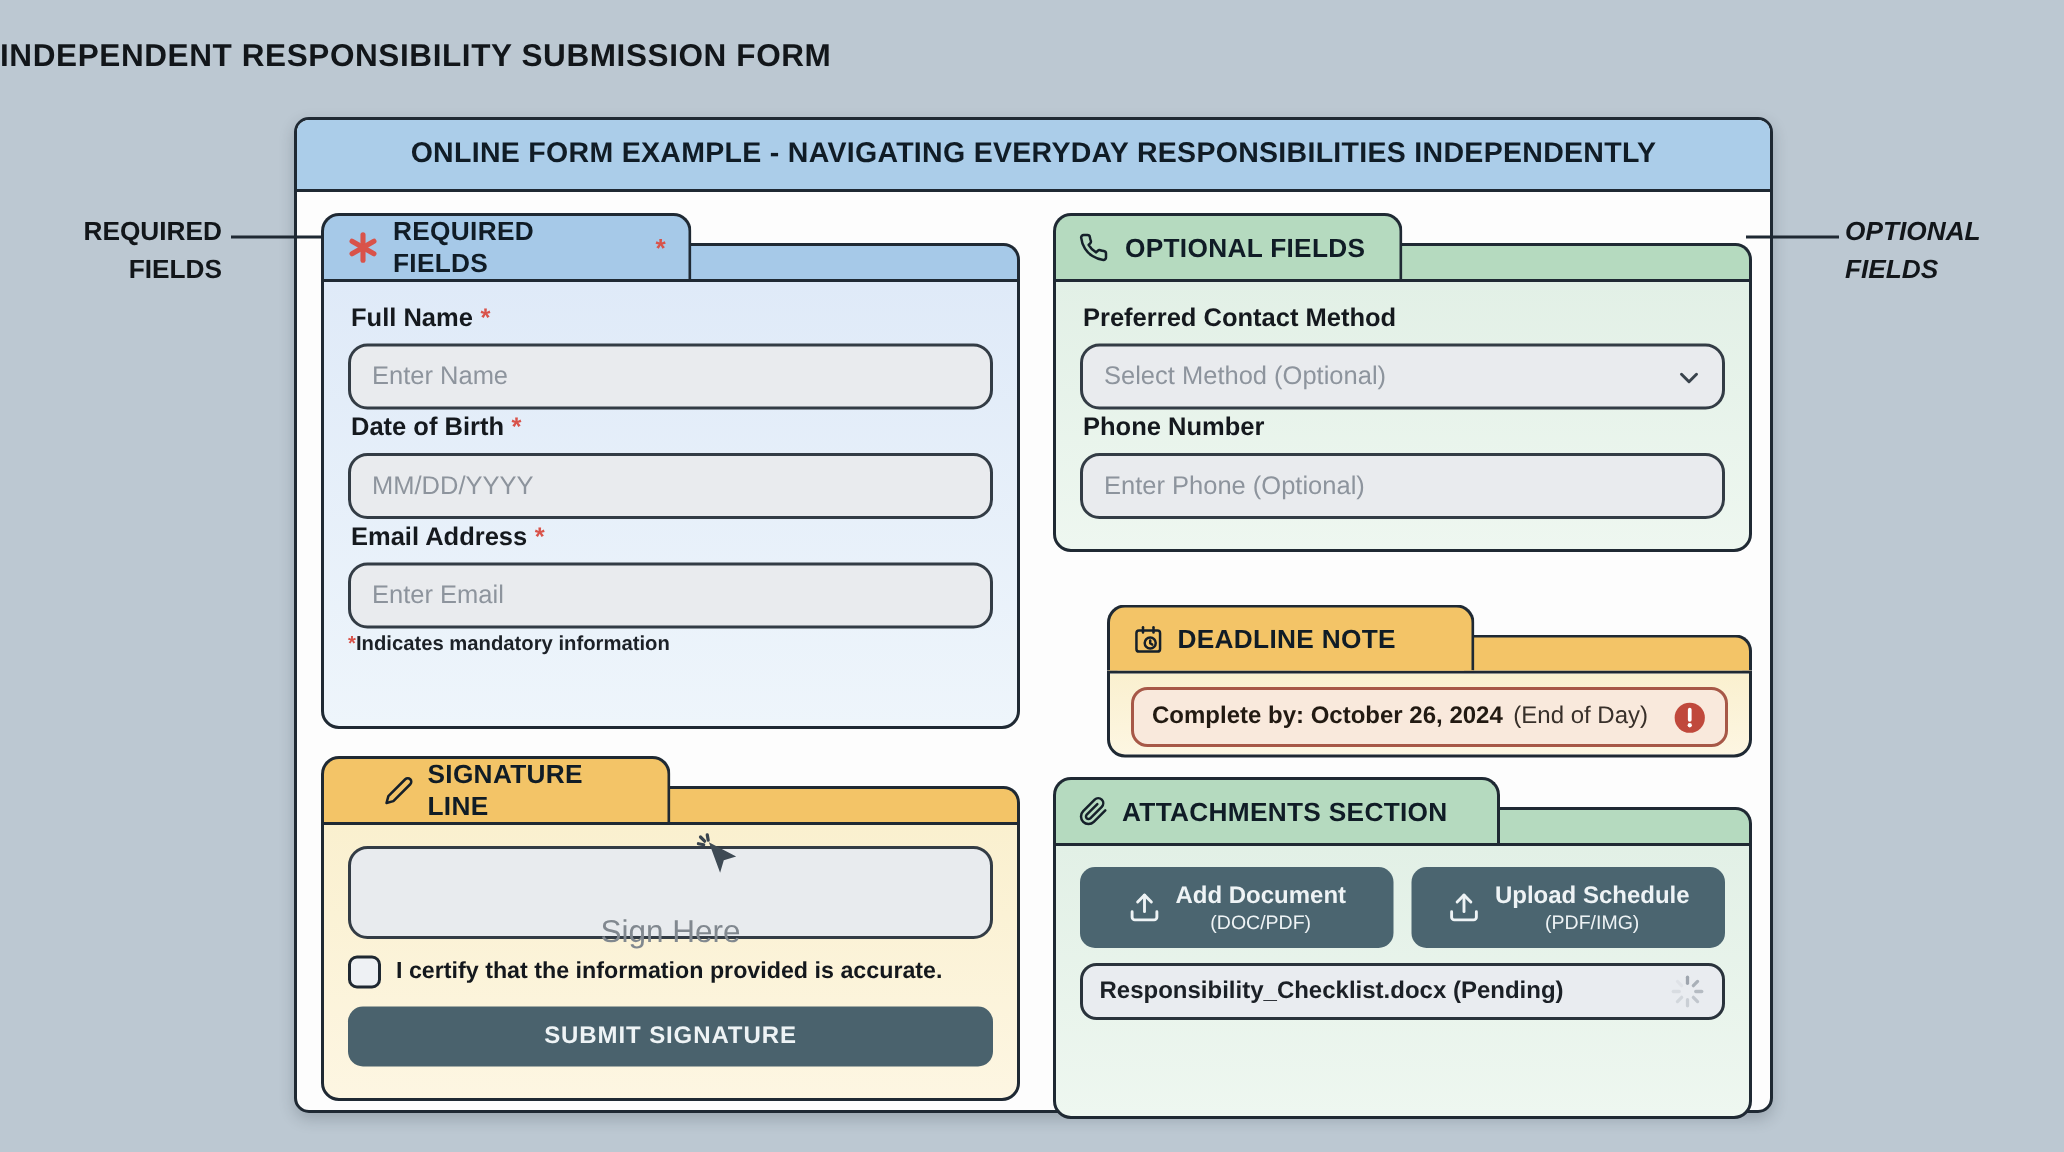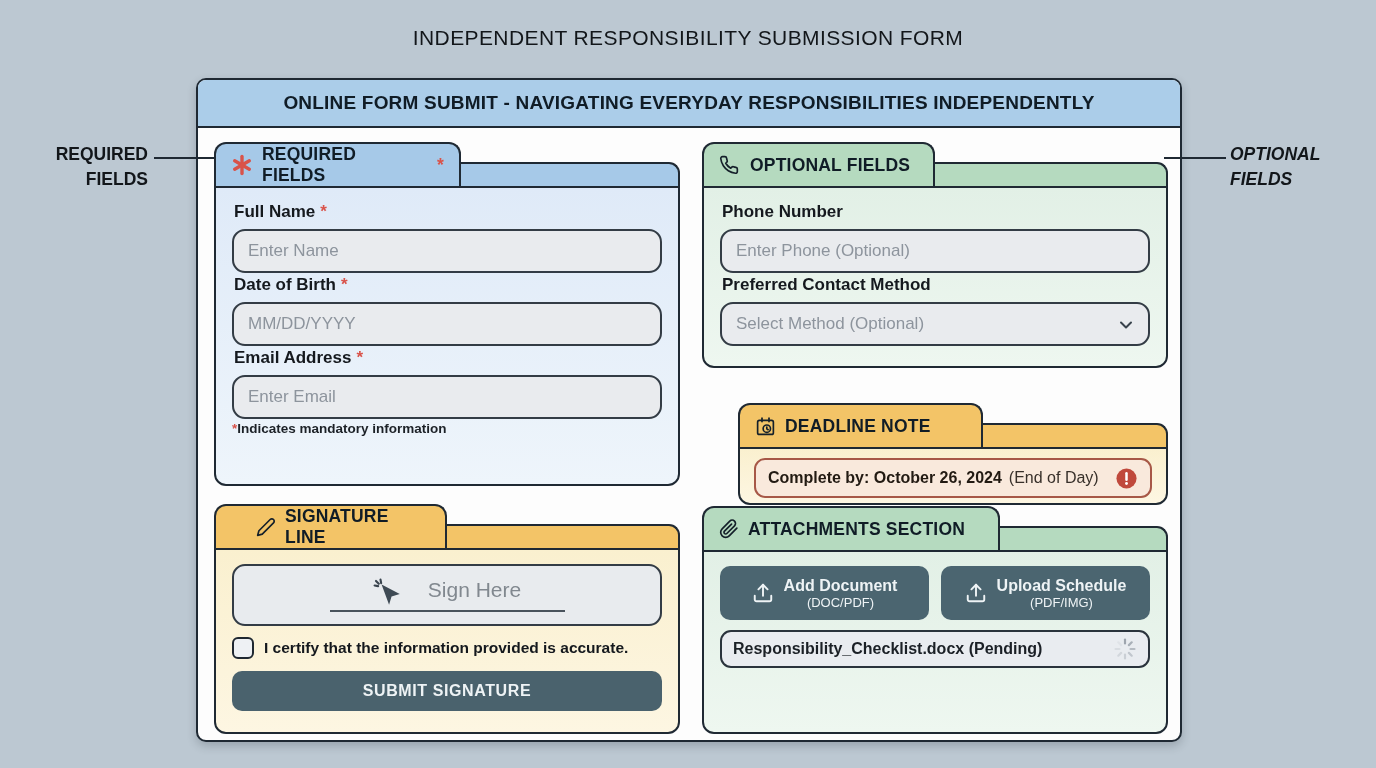--- a/index.html
+++ b/index.html
@@ -6,21 +6,21 @@
   html,body { width:1376px; height:768px; }
   body {
     position:relative;
     background:#bcc8d2;
     font-family:"Liberation Sans", sans-serif;
     color:#14191f;
     overflow:hidden;
   }
   .page-title {
     position:absolute; left:0; top:26px; width:100%;
-    text-align:center; font-size:21px; font-weight:400; letter-spacing:.4px; color:#12161a;
+    font-size:21px; font-weight:700; letter-spacing:.4px; color:#12161a;
   }
   
   .ann { position:absolute; top:142px; font-size:17.5px; font-weight:700; line-height:25px; color:#12161a; z-index:3; }
   .ann-left { left:30px; width:118px; text-align:right; }
   .ann-right { left:1230px; width:120px; text-align:left;font-style:italic; }
   .connector { position:absolute; height:2px; background:#1f2933; top:157px; z-index:3; }
   .conn-left { left:154px; width:60px; }
   .conn-right { left:1164px; width:62px; }
 
   
@@ -68,21 +68,21 @@
   .sec-signature .sec-tab { width:50%;padding-left:40px; }
   .sec-optional  .sec-tab { width:50%;gap:11px; }
   .sec-deadline  .sec-tab { width:57%; }
   .sec-attach    .sec-tab { width:64%; }
 
   
   .sec-required  { top:14px; }  .sec-required  .sec-body { height:300px; }
   .sec-signature { top:376px; } .sec-signature .sec-body { height:186px; padding-top:14px; }
   .sec-optional  { top:14px; }  .sec-optional  .sec-body { height:182px; }
   .sec-deadline  { top:275px;padding-left:36px; } .sec-deadline  .sec-body { height:58px; padding:9px 14px; }
-  .sec-attach    { top:378px; } .sec-attach    .sec-body { height:184px; padding-top:14px; }
+  .sec-attach    { top:390px; } .sec-attach    .sec-body { height:184px; padding-top:14px; }
 
   
   .field-label { font-size:17px; font-weight:600; color:#15191e; margin:2px 0 7px 2px; }
   .req-mark { color:#d9534a; font-weight:700; margin-left:5px; }
   .text-input, .select-box {
     width:100%; height:44px; border:2px solid #333c45; border-radius:13px;
     background:#e9ebee; padding:0 14px; font-size:17px; color:#2a2f35;
     font-family:"Liberation Sans", sans-serif; outline:none;
   }
   .text-input::placeholder { color:#8d949d; opacity:1; }
@@ -91,21 +91,21 @@
   .footnote .req-mark { margin:0; font-size:13.5px; }
 
   .select-box { position:relative; display:flex; align-items:center; color:#8d949d; cursor:pointer; }
   .select-box .chev { position:absolute; right:12px; top:11px; }
 
   
   .sign-box {
     height:62px; background:#e8ebee; border:2px solid #333c45; border-radius:13px;
     display:flex; flex-direction:column; align-items:center; justify-content:center; cursor:pointer;
   }
-  .sign-row { display:flex; align-items:flex-start; gap:25px; }
+  .sign-row { display:flex; align-items:flex-end; gap:25px;flex-direction:column; }
   .sign-text { font-size:21px; color:#81888f; }
   .sign-underline { width:235px; height:2px; background:#49535c; margin-top:2px; }
   .certify-row { display:flex; align-items:center; gap:10px; margin-top:11px; }
   .checkbox { width:22px; height:22px; flex:0 0 22px; border:2.5px solid #1f2831; border-radius:6px; background:#eef1f4; cursor:pointer; }
   .certify-text { font-size:15.5px; font-weight:700; color:#14181d; }
   .submit-btn {
     margin-top:12px; width:100%; height:40px; border:none; border-radius:10px;
     background:#4a626d; color:#eef3f5; font-weight:700; font-size:16px; letter-spacing:.6px;
     font-family:"Liberation Sans", sans-serif; cursor:pointer;
   }
@@ -149,21 +149,21 @@
 </div>
 <div class="connector conn-left"></div>
 
 <div class="ann ann-right">
   <div>OPTIONAL</div>
   <div>FIELDS</div>
 </div>
 <div class="connector conn-right"></div>
 
 <div class="card">
-  <div class="card-header">ONLINE FORM SUBMIT - NAVIGATING EVERYDAY RESPONSIBILITIES INDEPENDENTLY</div>
+  <div class="card-header">ONLINE FORM EXAMPLE - NAVIGATING EVERYDAY RESPONSIBILITIES INDEPENDENTLY</div>
 
   <div class="col col-left">
 
     <div class="section sec-blue sec-required">
       <div class="sec-header">
         <div class="sec-band"></div>
         <div class="sec-tab">
           <span class="icon">
             <svg width="22" height="22" viewBox="0 0 22 22">
                 <g stroke="#d9534a" stroke-width="3.4" stroke-linecap="round">
@@ -241,33 +241,33 @@
           <span class="icon">
             <svg width="20" height="20" viewBox="0 0 24 24" fill="none" stroke="#15202a" stroke-width="2" stroke-linecap="round" stroke-linejoin="round">
                 <path d="M22 16.92v3a2 2 0 0 1-2.18 2 19.79 19.79 0 0 1-8.63-3.07 19.5 19.5 0 0 1-6-6 19.79 19.79 0 0 1-3.07-8.67A2 2 0 0 1 4.11 2h3a2 2 0 0 1 2 1.72 12.84 12.84 0 0 0 .7 2.81 2 2 0 0 1-.45 2.11L8.09 9.91a16 16 0 0 0 6 6l1.27-1.27a2 2 0 0 1 2.11-.45 12.84 12.84 0 0 0 2.81.7A2 2 0 0 1 22 16.92z"></path>
               </svg>
           </span>
           <span>OPTIONAL FIELDS</span>
         </div>
       </div>
       <div class="sec-body">
         <div class="field-group">
-          <div class="field-label">Phone Number</div>
-          <input class="text-input" type="text" placeholder="Enter Phone (Optional)" style="">
-        </div>
-        <div class="field-group">
           <div class="field-label">Preferred Contact Method</div>
           <div class="select-box">
             <span>Select Method (Optional)</span>
             <span class="chev icon">
               <svg width="20" height="20" viewBox="0 0 24 24" fill="none" stroke="#39434c" stroke-width="2.4" stroke-linecap="round" stroke-linejoin="round">
                   <polyline points="6 9 12 15 18 9"></polyline>
                 </svg>
             </span>
           </div>
+        </div>
+        <div class="field-group">
+          <div class="field-label">Phone Number</div>
+          <input class="text-input" type="text" placeholder="Enter Phone (Optional)" style="">
         </div>
       </div>
     </div>
 
     <div class="section sec-gold sec-deadline">
       <div class="sec-header">
         <div class="sec-band"></div>
         <div class="sec-tab">
           <span class="icon">
             <svg width="21" height="21" viewBox="0 0 24 24" fill="none" stroke="#15202a" stroke-width="1.9" stroke-linecap="round" stroke-linejoin="round">

